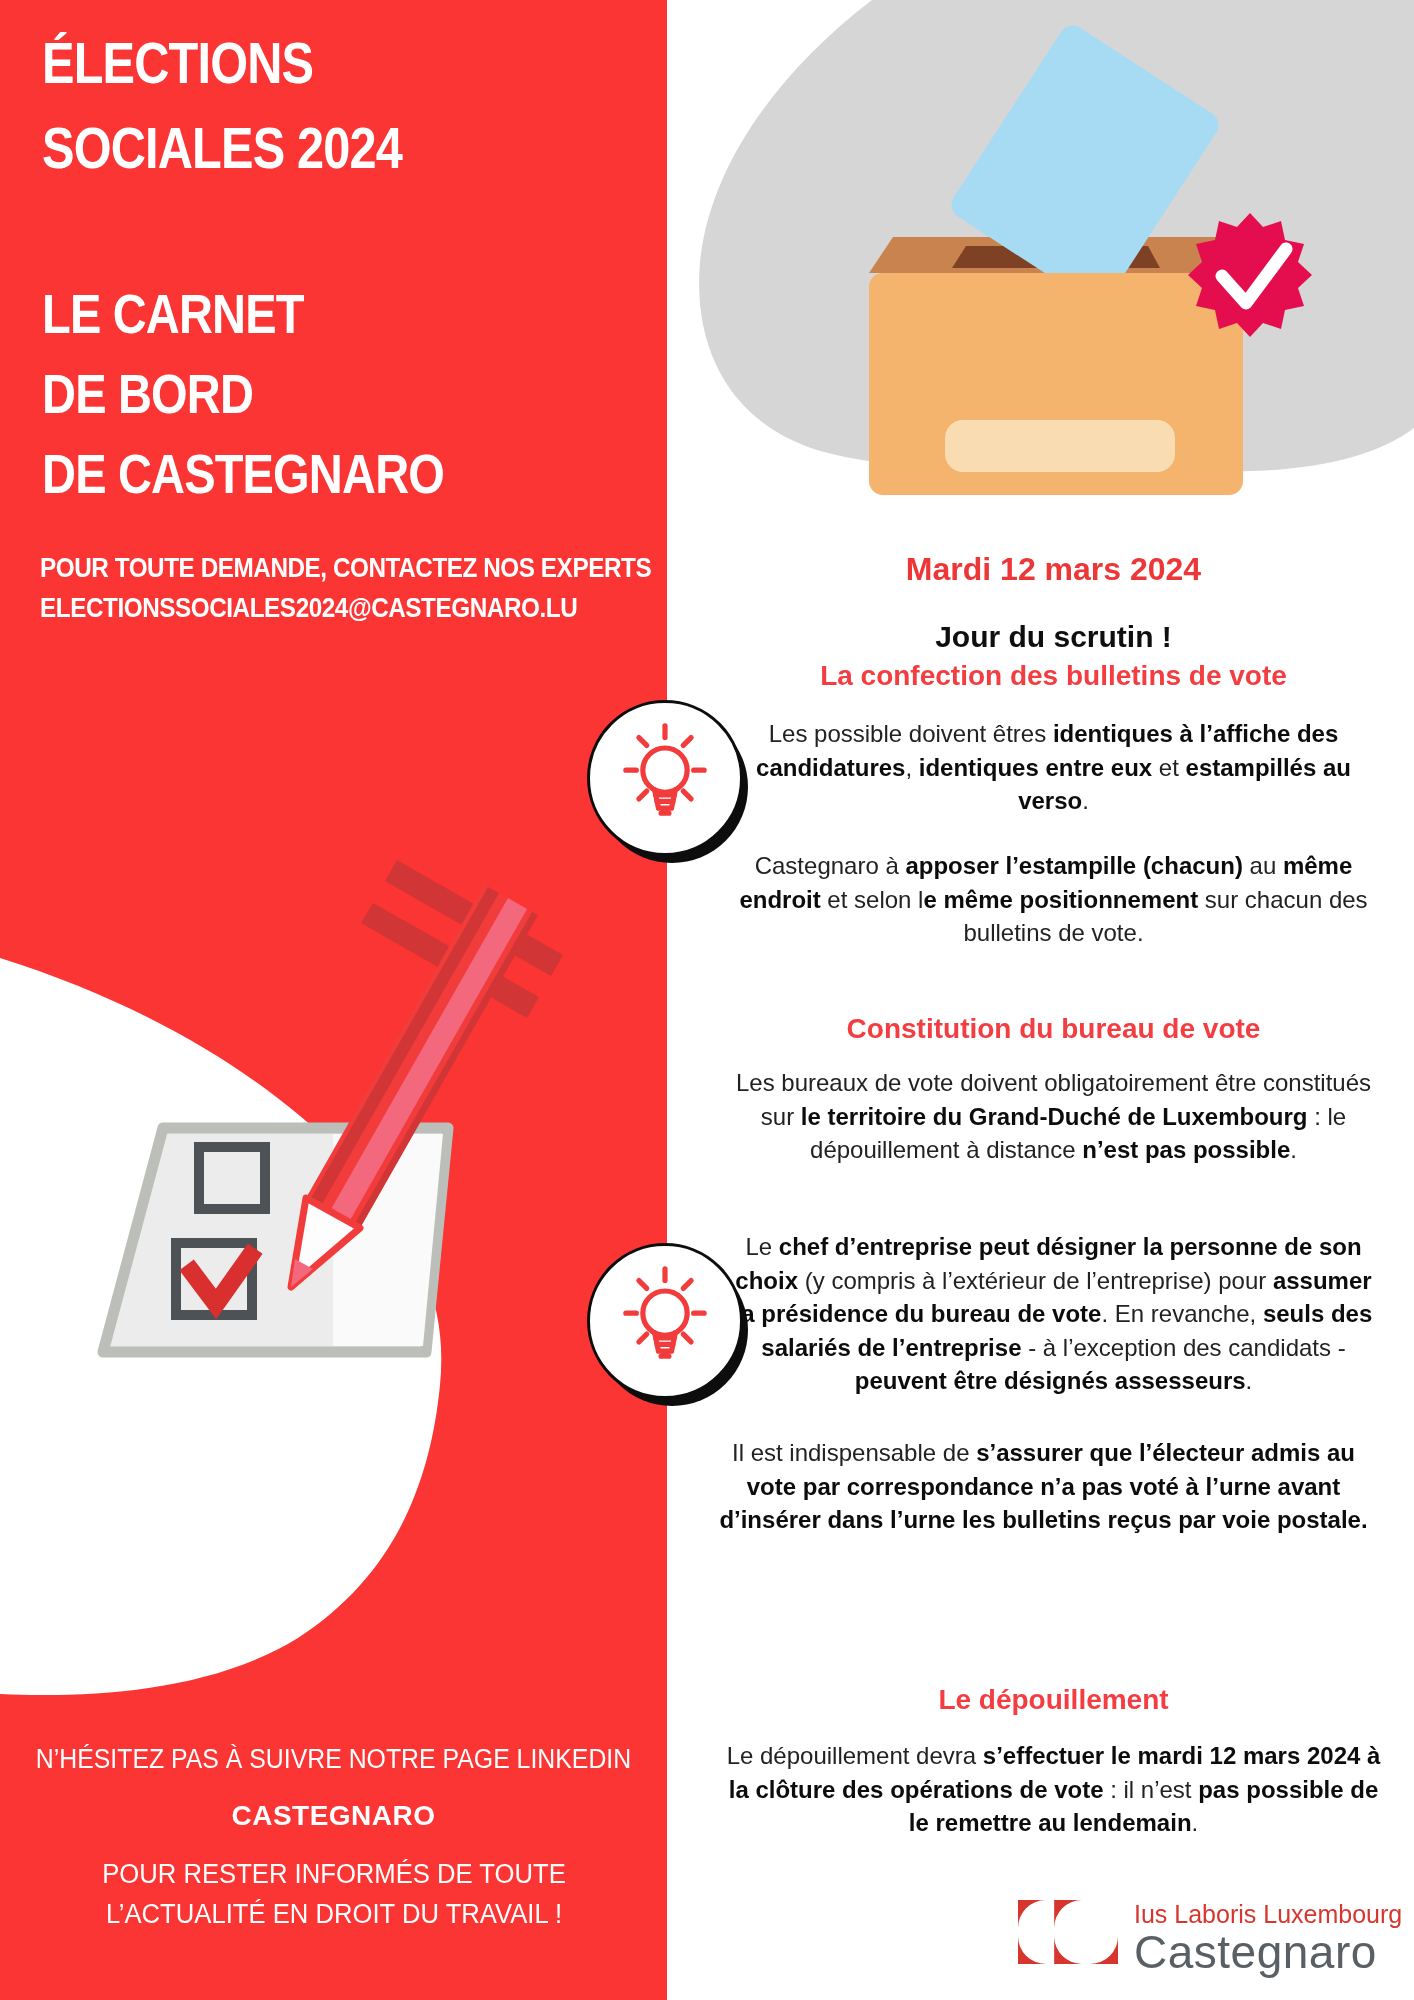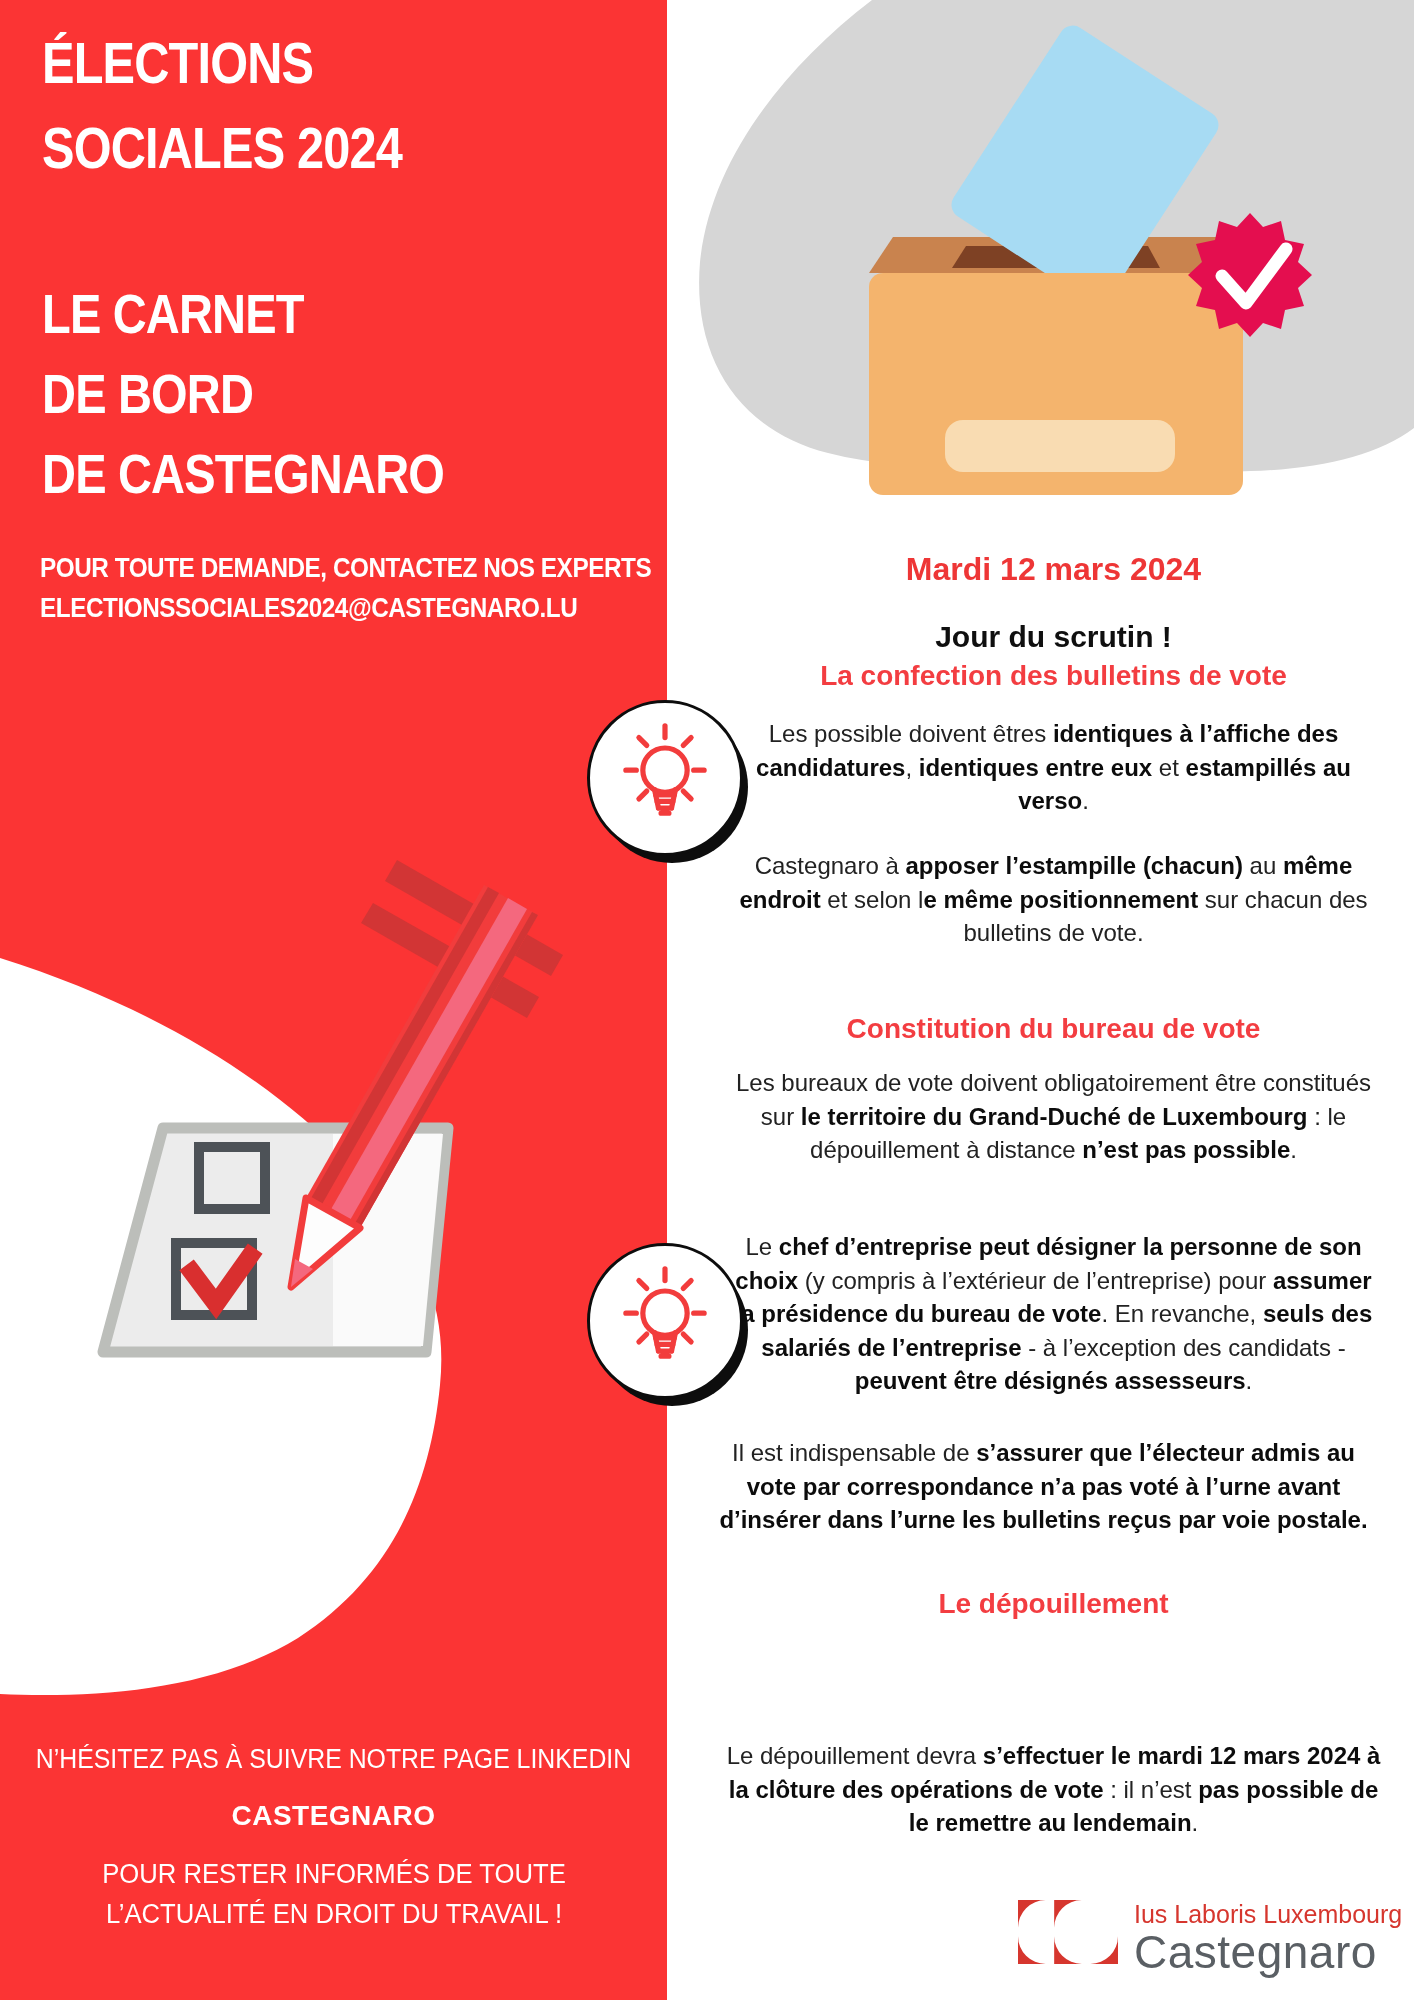--- a/index.html
+++ b/index.html
@@ -46,21 +46,21 @@
 
   
   .rblock{
     left:667px;width:747px;box-sizing:border-box;
     padding-left:58px;padding-right:32px;
     text-align:center;
   }
   .date-line{top:551px;color:var(--date-red,#ee3636);font-size:32px;font-weight:700;}
   .date-sub{top:620px;color:#0f0f0f;font-size:30px;font-weight:700;}
   .sec-heading{color:var(--heading-red,#f33d41);font-size:28px;font-weight:700;}
-  .h1{top:660px;} .h2{top:1013px;} .h3{top:1588px;text-align:center;}
+  .h1{top:660px;} .h2{top:1013px;} .h3{top:1684px;text-align:center;}
   .para{color:#222222;font-size:24px;line-height:33.5px;font-weight:400;}
   .para b{color:#0c0c0c;font-weight:700;}
   .p1{top:717px;} .p2{top:849px;} .p3{top:1066px;text-align:center;}
   .p4{top:1230px;} .p5{top:1436px;padding-left:38px;} .p6{top:1739px;}
 
   
   .bulb-circle{
     position:absolute;z-index:4;width:156px;height:156px;box-sizing:border-box;
     background:#ffffff;border:3px solid #0d0d0d;border-radius:50%;
     box-shadow:7px 9px 0 -2px #0d0d0d;

